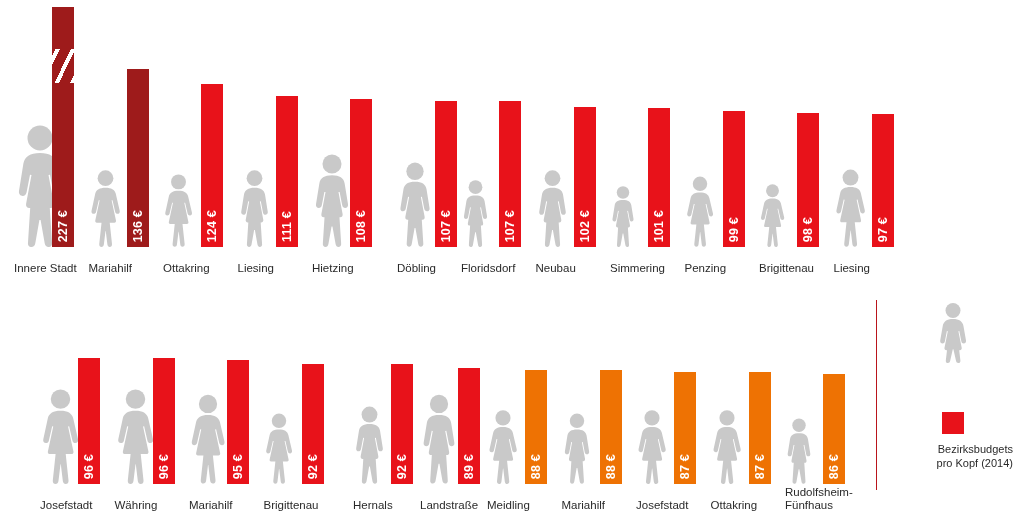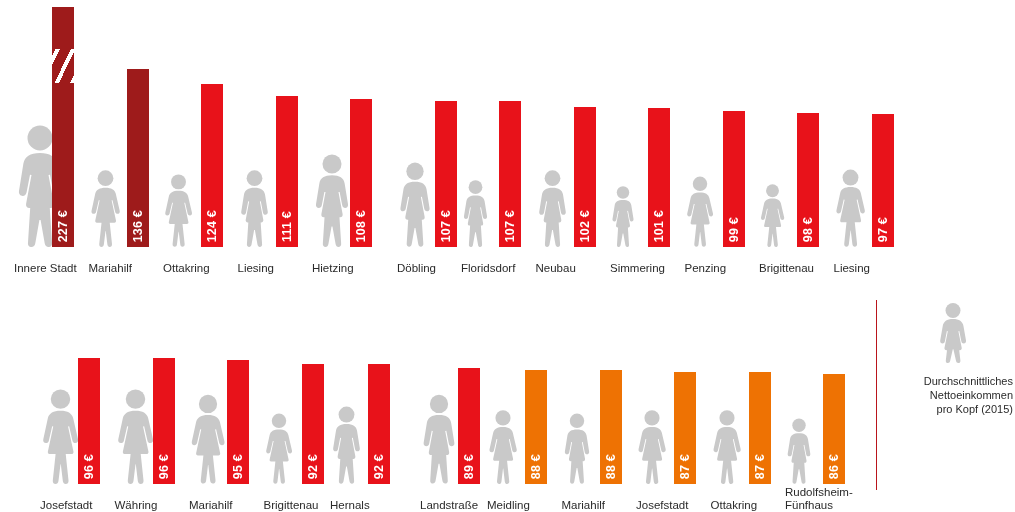--- a/index.html
+++ b/index.html
@@ -344,21 +344,21 @@
               <circle cx="26" cy="13" r="12.5"></circle>
               <path d="M26 28c-9.3 0-14.6 3.2-16.2 9.4L3.9 64.5c-.7 3 1 5 3.4 5 1.9 0 3.3-1.1 3.8-3.3l4.2-18.4 1.4.3-6.9 32.1c-.4 2 .6 3.3 2.5 3.3h7.4l-3.6 33.9c-.3 2.9 1.4 4.6 3.6 4.6 2 0 3.3-1.3 3.7-3.8L26 96.5h.4l2.6 21.7c.4 2.5 1.7 3.8 3.7 3.8 2.2 0 3.9-1.7 3.6-4.6l-3.6-33.9h7.4c1.9 0 2.9-1.3 2.5-3.3l-6.9-32.1 1.4-.3 4.2 18.4c.5 2.2 1.9 3.3 3.8 3.3 2.4 0 4.1-2 3.4-5L42.2 37.4C40.6 31.2 35.3 28 26 28z"></path>
             </svg>
           </div>
           <div class="bar red" style="left: 38px; width: 22px; height: 120px;">
             <div class="vlabel budget">92 €</div>
           </div>
         </div>
         <div class="caption">Brigittenau</div>
       </div>
-      <div class="group" style="left: 330px; width: 74.5px;">
+      <div class="group" style="left: 353px; width: 74.5px;">
         <div class="plot">
           <div class="person" style="left: 0px;">
             <svg width="33" height="78" viewBox="0 0 52 122" aria-hidden="true">
               <circle cx="26" cy="13" r="12.5"></circle>
               <path d="M26 28c-10 0-15.4 3.6-16.6 10.6L5 66c-.5 3 1.4 4.9 3.7 4.9 2 0 3.4-1.2 3.9-3.6l3.4-17.6 1.5.3-5.4 28.7c-.5 2.6 1 4.3 3.1 4.3h1L14 117.4c-.4 2.9 1.4 4.6 3.5 4.6 2 0 3.3-1.3 3.8-3.8L25.4 95h1.2l4.1 23.2c.5 2.5 1.8 3.8 3.8 3.8 2.1 0 3.9-1.7 3.5-4.6L35.8 83h1c2.1 0 3.6-1.7 3.1-4.3l-5.4-28.7 1.5-.3 3.4 17.6c.5 2.4 1.9 3.6 3.9 3.6 2.3 0 4.2-1.9 3.7-4.9l-4.4-27.4C41.4 31.6 36 28 26 28z"></path>
             </svg>
           </div>
           <div class="bar red" style="left: 38px; width: 22px; height: 120px;">
             <div class="vlabel budget">92 €</div>
           </div>
@@ -453,19 +453,21 @@
     </div>
 
   <div id="legend">
     <div class="legend-block" id="legend-person">
       <div class="glyph">
         <svg width="34" height="62" viewBox="0 0 34 62" aria-hidden="true">
           <circle cx="17" cy="8.5" r="7.5"></circle>
           <path d="M17 17c-6.2 0-9.6 2.6-10.3 7.2L4.2 38.4c-.3 1.9.9 3 2.3 3 1.2 0 2.1-.7 2.4-2.2l2-10.1.9.2-3.3 16.4c-.3 1.5.6 2.5 1.9 2.5h.6l-1.2 10.2c-.2 1.6.8 2.6 2.1 2.6 1.2 0 2-.8 2.3-2.2l2.6-11.6h.6l2.6 11.6c.3 1.4 1.1 2.2 2.3 2.2 1.3 0 2.3-1 2.1-2.6L23.2 48.2h.6c1.3 0 2.2-1 1.9-2.5L22.4 29.3l.9-.2 2 10.1c.3 1.5 1.2 2.2 2.4 2.2 1.4 0 2.6-1.1 2.3-3l-2.5-14.2C26.8 19.6 23.2 17 17 17z"></path>
         </svg>
       </div>
-      <div class="legend-text">Durchschnittliches
-Nettoeinkommen
-pro Kopf (2015)</div>
     </div>
 
+    <div class="legend-block" id="legend-swatch-block">
+      <div class="legend-swatch"></div>
+      <div class="legend-text">Bezirksbudgets
+pro Kopf (2014)</div>
+    </div>
   </div>
 </div>
 
 </body></html>

